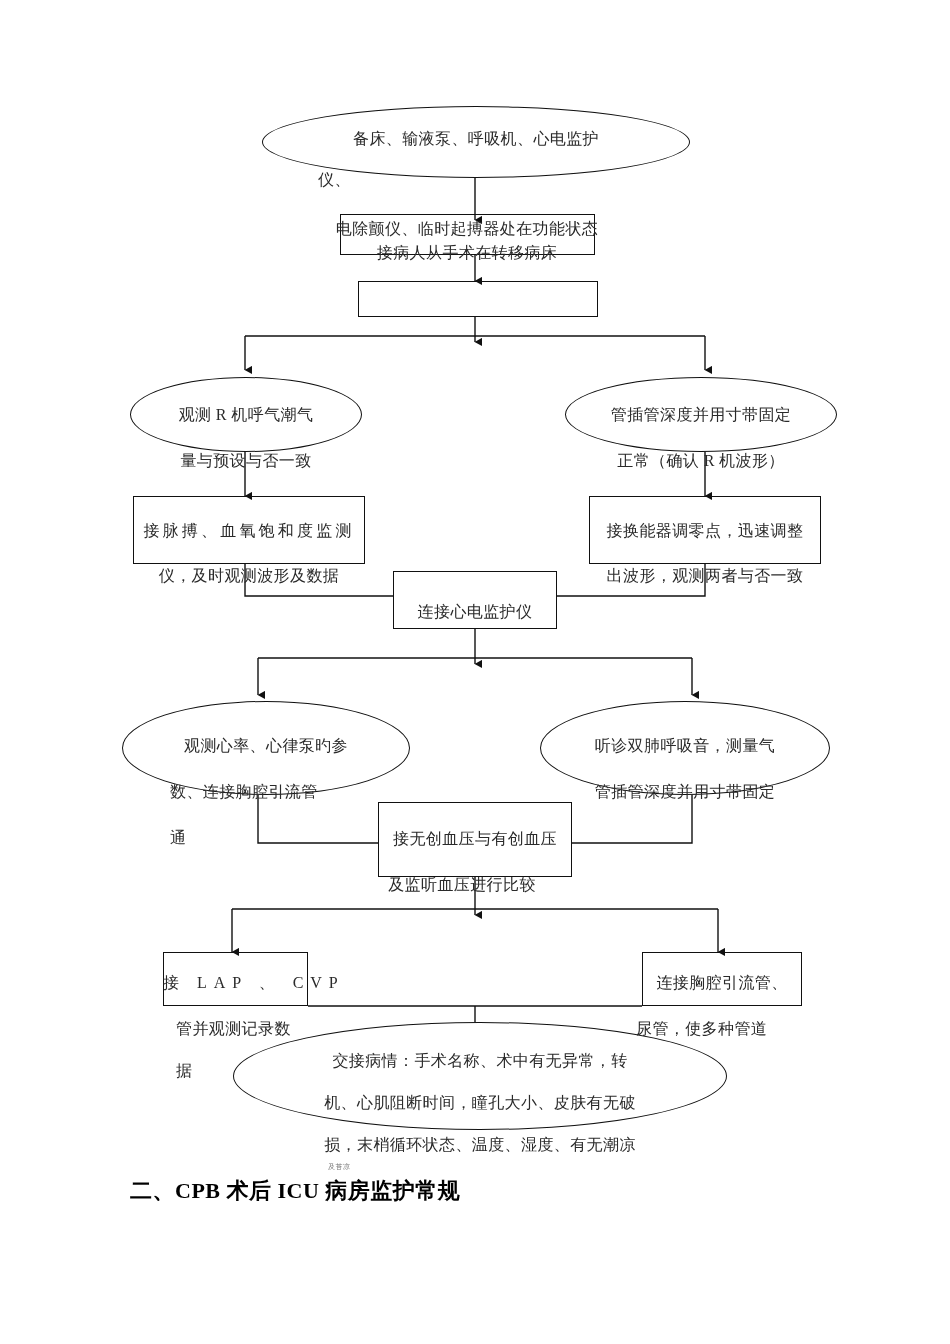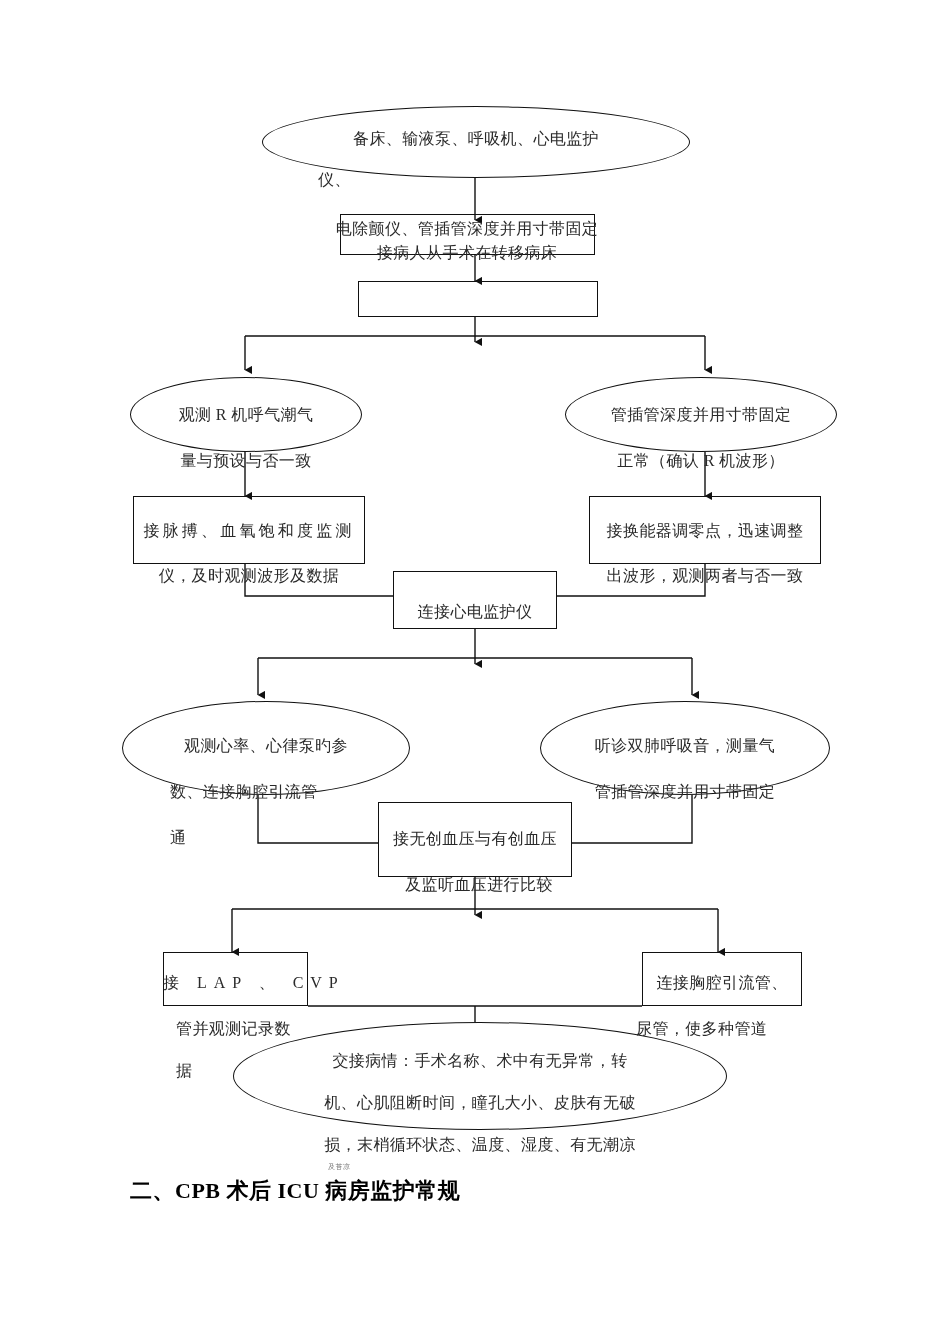--- a/index.html
+++ b/index.html
@@ -104,21 +104,21 @@
       <path d="M642,1006 L475,1006"></path>
       <path d="M475,1006 L475,1022"></path>
     </g>
   </svg>
 
   <div class="node ellipse" style="left:262px;top:106px;width:428px;height:72px;"></div>
   <div class="txt" style="left:262px;top:125px;width:428px;line-height:27px;">备床、输液泵、呼吸机、心电监护</div>
   <div class="txt lft" style="left:318px;top:166px;width:260px;line-height:27px;">仪、</div>
 
   <div class="node box" style="left:340px;top:214px;width:255px;height:41px;"></div>
-  <div class="txt" style="left:312px;top:216px;width:310px;line-height:26px;">电除颤仪、管插管深度并用寸带固定</div>
+  <div class="txt" style="left:312px;top:216px;width:310px;line-height:26px;">电除颤仪、临时起搏器处在功能状态</div>
   <div class="txt" style="left:337px;top:240px;width:260px;line-height:26px;">接病人从手术在转移病床</div>
 
   <div class="node box" style="left:358px;top:281px;width:240px;height:36px;"></div>
 
   <div class="node ellipse" style="left:130px;top:377px;width:232px;height:75px;"></div>
   <div class="txt" style="left:130px;top:402px;width:232px;line-height:26px;">观测 R 机呼气潮气</div>
   <div class="txt" style="left:130px;top:448px;width:232px;line-height:26px;">量与预设与否一致</div>
 
   <div class="node ellipse" style="left:565px;top:377px;width:272px;height:75px;"></div>
   <div class="txt" style="left:565px;top:402px;width:272px;line-height:26px;">管插管深度并用寸带固定</div>
@@ -139,21 +139,21 @@
   <div class="txt" style="left:122px;top:733px;width:288px;line-height:26px;">观测心率、心律泵旳参</div>
   <div class="txt lft" style="left:170px;top:779px;width:288px;line-height:26px;">数、连接胸腔引流管</div>
   <div class="txt lft" style="left:170px;top:825px;width:288px;line-height:26px;">通</div>
 
   <div class="node ellipse" style="left:540px;top:701px;width:290px;height:94px;"></div>
   <div class="txt" style="left:540px;top:733px;width:290px;line-height:26px;">听诊双肺呼吸音，测量气</div>
   <div class="txt" style="left:540px;top:779px;width:290px;line-height:26px;">管插管深度并用寸带固定</div>
 
   <div class="node box" style="left:378px;top:802px;width:194px;height:75px;"></div>
   <div class="txt" style="left:378px;top:826px;width:194px;line-height:26px;">接无创血压与有创血压</div>
-  <div class="txt" style="left:382px;top:872px;width:194px;line-height:26px;">及监听血压进行比较</div>
+  <div class="txt" style="left:365px;top:872px;width:194px;line-height:26px;">及监听血压进行比较</div>
 
   <div class="node box" style="left:163px;top:952px;width:145px;height:54px;"></div>
   <div class="txt sp" style="left:163px;top:970px;width:145px;line-height:26px;">接 LAP 、 CVP</div>
   <div class="txt lft" style="left:176px;top:1016px;width:200px;line-height:26px;">管并观测记录数</div>
   <div class="txt lft" style="left:176px;top:1058px;width:200px;line-height:26px;">据</div>
 
   <div class="node box" style="left:642px;top:952px;width:160px;height:54px;"></div>
   <div class="txt" style="left:642px;top:970px;width:160px;line-height:26px;">连接胸腔引流管、</div>
   <div class="txt lft" style="left:636px;top:1016px;width:200px;line-height:26px;">尿管，使多种管道</div>
 

